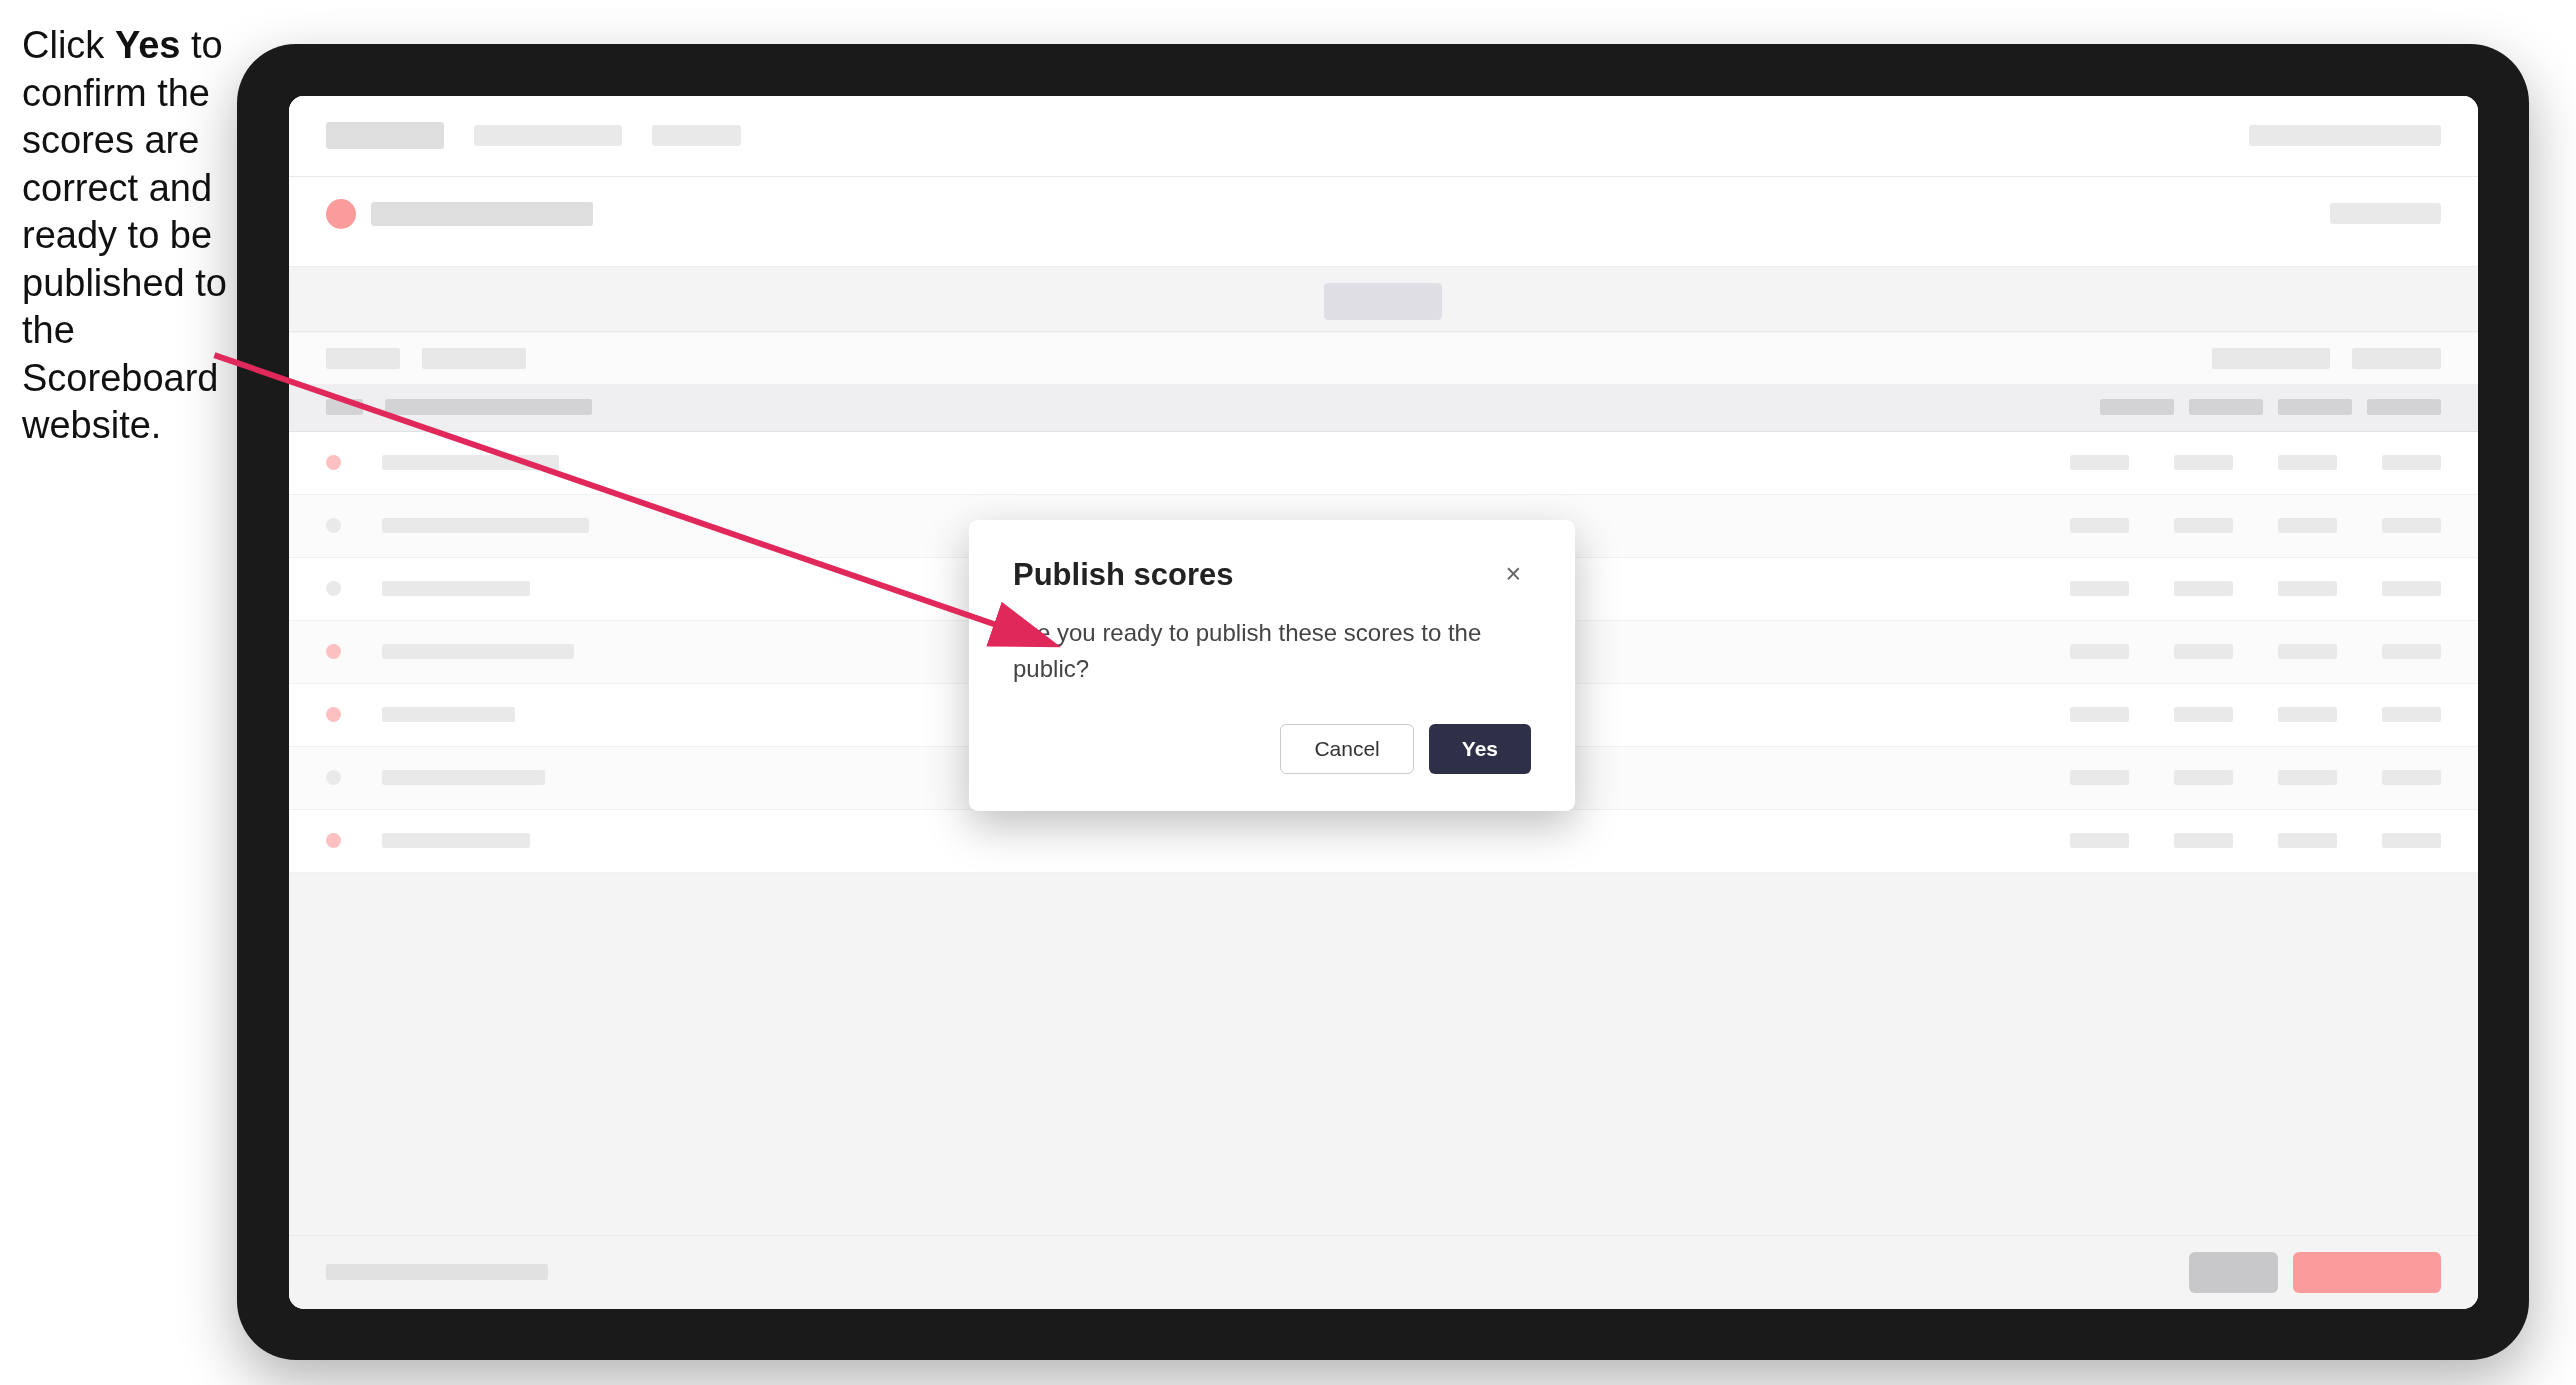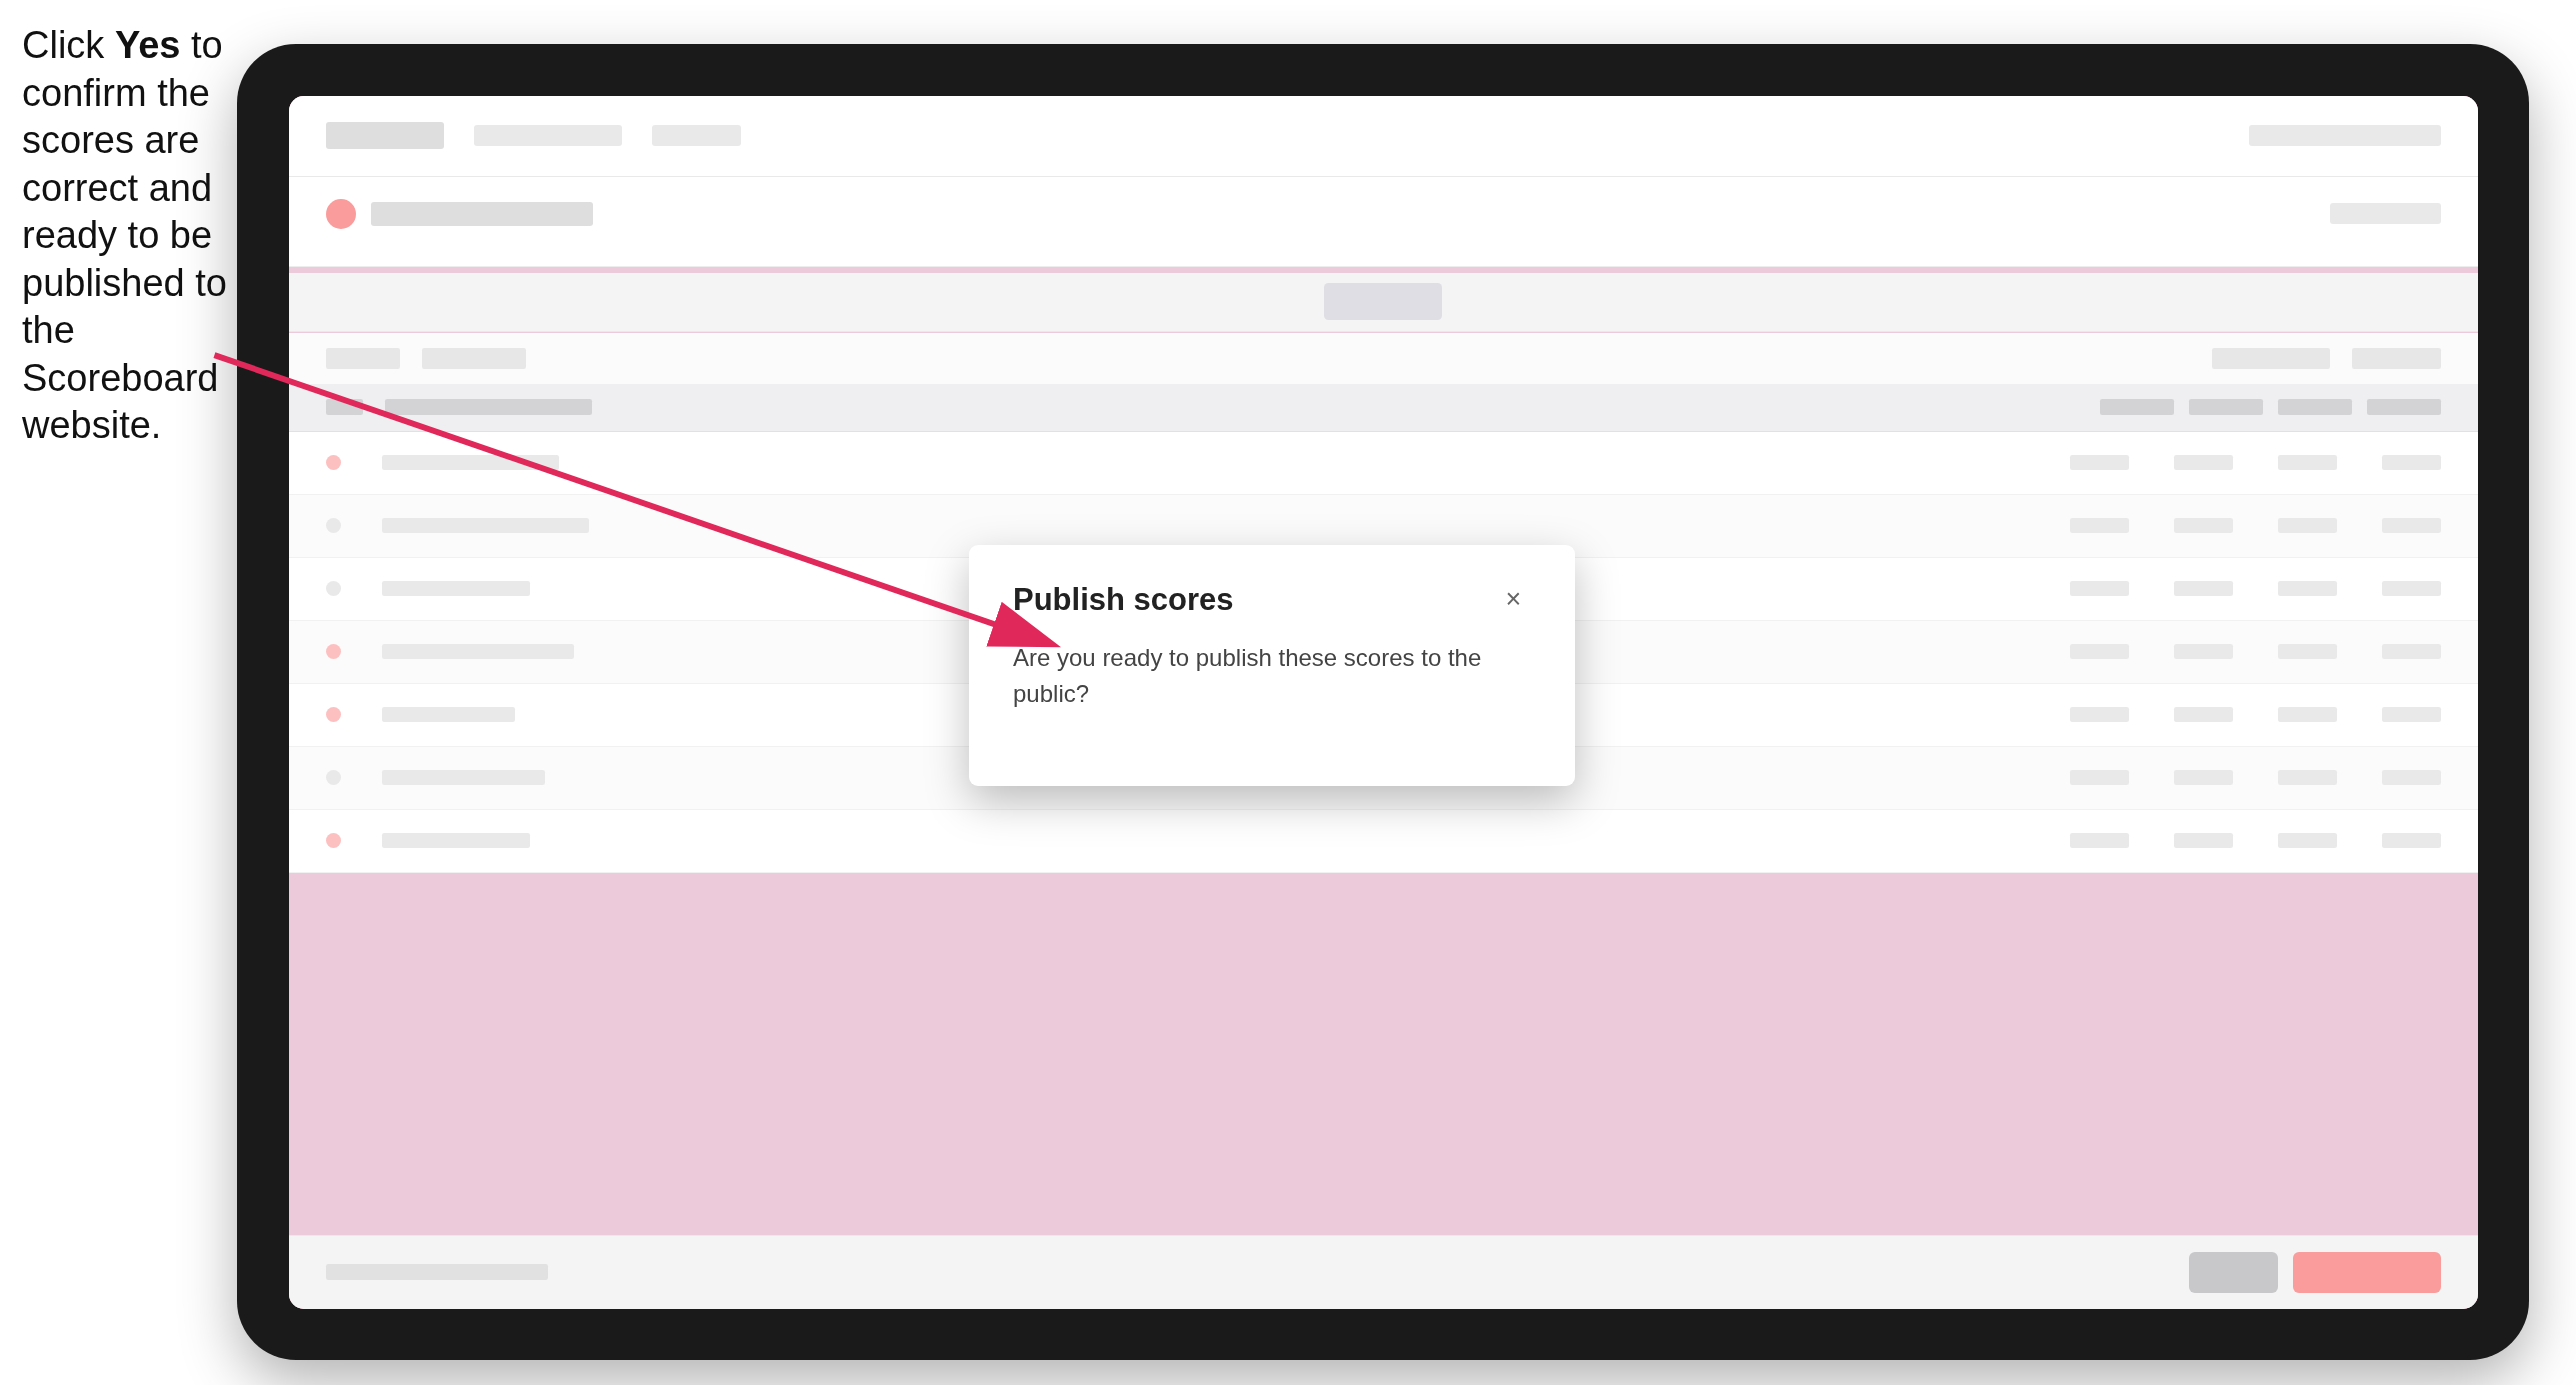--- a/index.html
+++ b/index.html
@@ -39,21 +39,21 @@
       border-radius: 59px;
       box-shadow: 0 22px 59px rgba(0,0,0,0.3);
       display: flex;
       align-items: center;
       justify-content: center;
     }
 
     .tablet-screen {
       width: 2189px;
       height: 1213px;
-      background: #be185d;
+      background: #e5e5e5;
       border-radius: 15px;
       overflow: hidden;
       position: relative;
     }
 
     
     .app-bg {
       position: absolute;
       inset: 0;
       background: #f5f5f7;
@@ -554,20 +554,24 @@
       </div>
     </div>
 
     <div class="modal-overlay">
       <div class="modal-dialog">
         <div class="modal-header">
           <span class="modal-title">Publish scores</span>
           <button class="modal-close">×</button>
         </div>
         <div class="modal-body">Are you ready to publish these scores to the public?</div>
+        <div class="modal-footer">
+          <button class="btn-cancel">Cancel</button>
+          <button class="btn-yes">Yes</button>
+        </div>
       </div>
     </div>
 
   </div>
 </div>
 
 <div class="arrow-container">
   <svg class="arrow-svg" viewBox="0 0 3484 1874">
 
     <defs>

